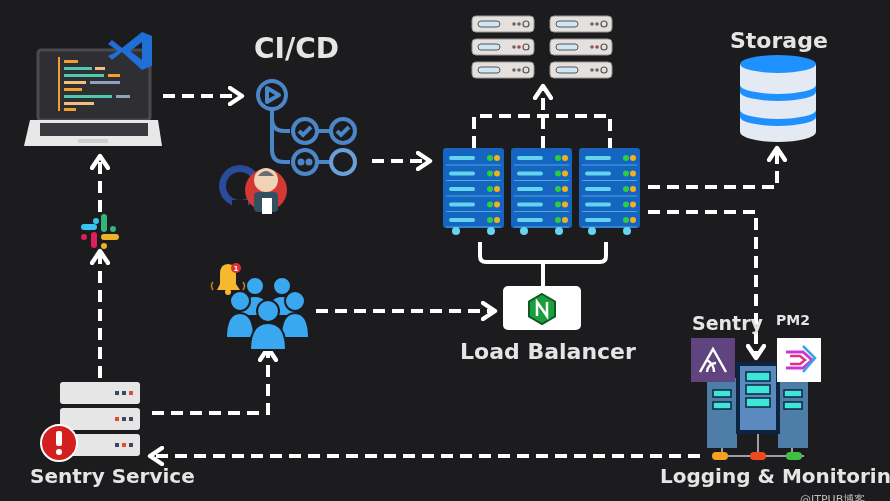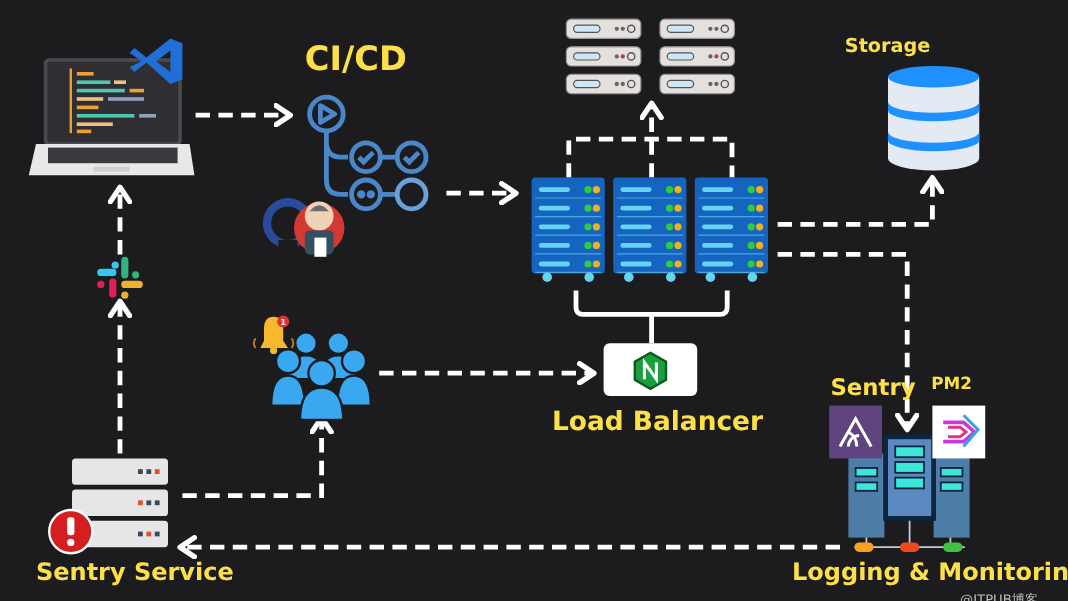--- a/index.html
+++ b/index.html
@@ -1,20 +1,20 @@
 <!DOCTYPE html>
 <html><head>
 <meta charset="utf-8">
 <style>
   html, body { margin: 0; padding: 0; background: #1c1c1f; }
   body { width: 890px; height: 501px; overflow: hidden; position: relative; font-family: "DejaVu Sans", "Liberation Sans", sans-serif; }
   #stage { position: absolute; left: 0; top: 0; width: 890px; height: 501px; }
-  .label { position: absolute; color: #fde047; font-weight: bold; white-space: nowrap; font-family: "DejaVu Sans", sans-serif; }
+  .label { position: absolute; color: #e5e5e5; font-weight: bold; white-space: nowrap; font-family: "DejaVu Sans", sans-serif; }
   .lbl-cicd { left: 254px; top: 32px; font-size: 28px; }
-  .lbl-storage { left: 704px; top: 28px; font-size: 16px; }
+  .lbl-storage { left: 730px; top: 28px; font-size: 22px; }
   .lbl-lb { left: 460px; top: 339px; font-size: 22px; }
   .lbl-alert { left: 30px; top: 464px; font-size: 20px; }
   .lbl-log { left: 660px; top: 464px; font-size: 20px; text-align: center; }
   .lbl-sentry { left: 692px; top: 312px; font-size: 19px; }
   .lbl-pm2 { left: 776px; top: 312px; font-size: 14px; }
   .watermark { position: absolute; left: 800px; top: 478px; color: #d8d8d8; font-size: 11px; font-family: "DejaVu Sans", sans-serif; opacity: .85; white-space: nowrap; margin-top: 14px; }
 </style>
 </head>
 <body>
 

